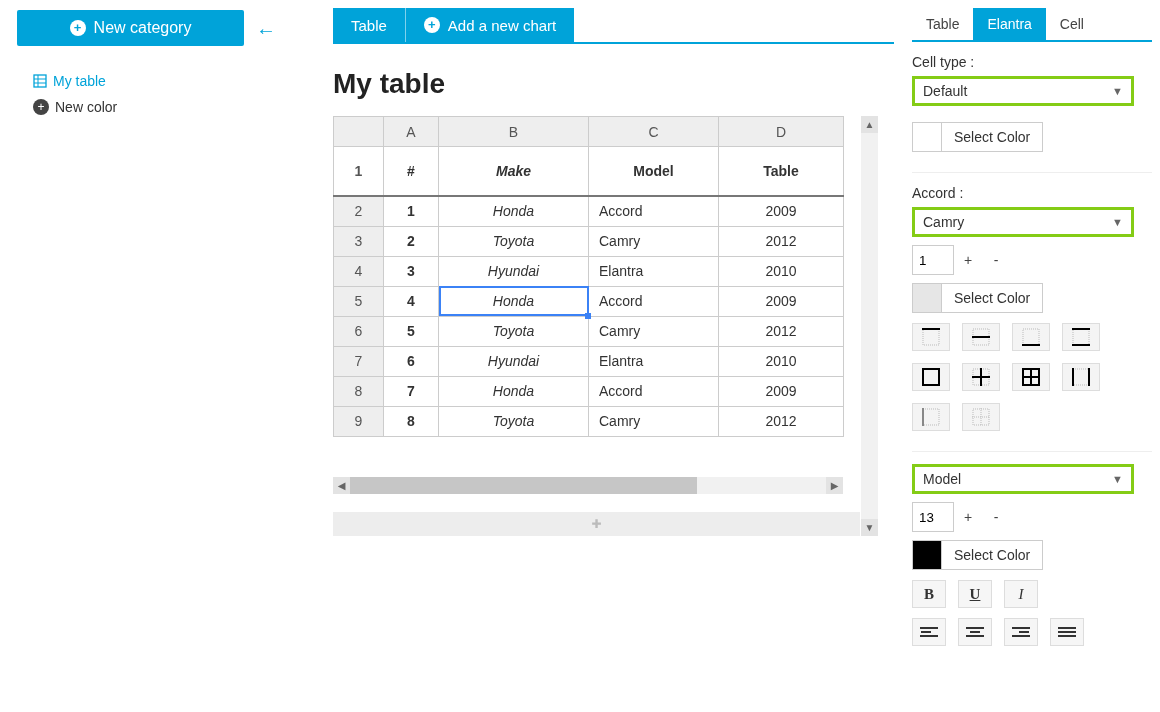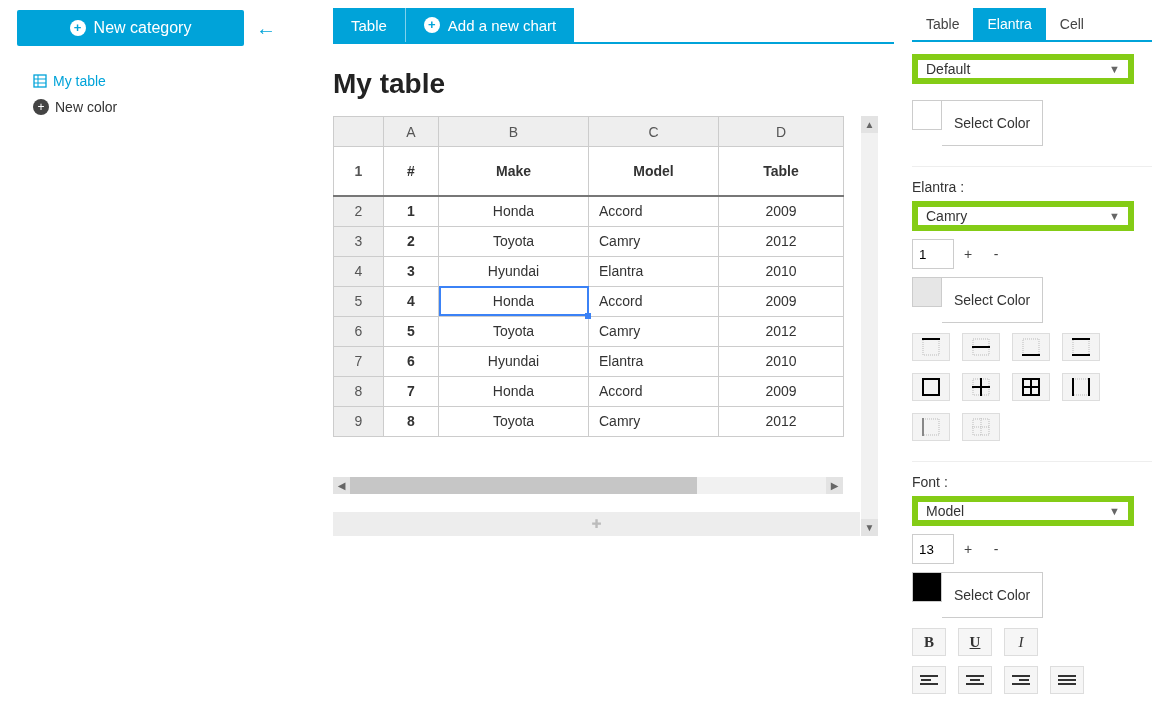--- a/index.html
+++ b/index.html
@@ -28,48 +28,48 @@
   .plus-circle-green{width:16px;height:16px;border-radius:50%;background:#fff;color:#00a3d9;font-weight:700;font-size:13px;line-height:16px;text-align:center;}
   .title{margin:24px 0 16px 0;font-size:28px;font-weight:700;color:#222;}
   .sheet-wrap{position:relative;width:527px;}
   .sheet{border:1px solid #ccc;border-collapse:collapse;table-layout:fixed;width:510px;}
   .sheet th,.sheet td{border:1px solid #ccc;height:30px;font-size:14px;padding:0 6px;}
   .sheet thead th{background:#eee;color:#555;font-weight:400;text-align:center;}
   .sheet .rowhdr{background:#eee;color:#555;text-align:center;width:50px;font-weight:400;}
   .sheet .corner{background:#eee;width:50px;}
   .sheet .num{font-weight:700;text-align:center;width:55px;}
   .sheet tbody tr:first-child td{background:#fff;font-weight:700;border-bottom:2px solid #777;}
-  .sheet td.make{padding-left:30px;}
+  .sheet td.make{padding-left:30px;font-style:italic;}
   .sheet td.model{padding-left:10px;}
   .sheet td.year{text-align:center;}
   .sheet td.selected{outline:2px solid #3b82f6;outline-offset:-2px;position:relative;}
   .sheet td.selected::after{content:"";position:absolute;right:-3px;bottom:-3px;width:6px;height:6px;background:#3b82f6;}
   .vscroll{position:absolute;right:-18px;top:0;bottom:0;width:17px;background:#f1f1f1;display:flex;flex-direction:column;}
   .vscroll .arr{height:17px;background:#e3e3e3;display:flex;align-items:center;justify-content:center;font-size:10px;color:#666;}
   .vscroll .track{flex:1;}
   .hscroll{margin-top:40px;height:17px;width:510px;background:#f1f1f1;display:flex;}
   .hscroll .arr{width:17px;background:#e3e3e3;display:flex;align-items:center;justify-content:center;font-size:10px;color:#666;}
   .hscroll .track{flex:1;position:relative;}
   .hscroll .thumb{position:absolute;left:0;top:0;bottom:0;width:73%;background:#c6c6c6;}
   .add-bar{margin-top:18px;height:24px;width:527px;background:#ededed;display:flex;align-items:center;justify-content:center;color:#bbb;cursor:pointer;font-size:14px;}
   .add-plus-glyph{display:inline-block;font-size:12px;}
   
   .rpanel{width:248px;padding:8px 8px 0 0;flex:none;overflow:hidden;}
   .rtabs{display:flex;border-bottom:2px solid #00a3d9;height:34px;}
   .rtab{flex:none;padding:0 14px;display:flex;align-items:center;cursor:pointer;color:#444;}
   .rtab.active{background:#00a3d9;color:#fff;}
   .section{padding:12px 0 4px 0;}
   .lbl{display:block;margin-bottom:6px;color:#333;}
-  .select{width:222px;height:30px;border:6px solid #84cc16;background:#fff;padding:0 8px;position:relative;display:flex;align-items:center;justify-content:space-between;cursor:pointer;}
+  .select{width:222px;height:30px;border:3px solid #84cc16;background:#fff;padding:0 8px;position:relative;display:flex;align-items:center;justify-content:space-between;cursor:pointer;}
   .select .car{font-size:11px;color:#666;}
   .btnrow{display:flex;}
   .swatch{width:30px;height:30px;border:1px solid #ccc;background:#fff;}
   .swatch.black{background:#000;}
   .swatch.disabled{background:#e6e6e6;}
-  .selcolor{height:46px;border:1px solid #ccc;border-left:none;padding:4px 12px;background:#fff;display:flex;align-items:center;cursor:pointer;}
+  .selcolor{height:30px;border:1px solid #ccc;border-left:none;padding:4px 12px;background:#fff;display:flex;align-items:center;cursor:pointer;}
   .stepper{display:flex;align-items:center;gap:0;margin-top:8px;}
   .stepper input{width:42px;height:30px;border:1px solid #ccc;text-align:left;padding:0 6px;}
   .stepbtn{width:28px;height:30px;display:flex;align-items:center;justify-content:center;cursor:pointer;color:#444;}
   .bordergrid{margin-top:10px;display:grid;grid-template-columns:repeat(4,38px);gap:12px;}
   .bbtn{width:38px;height:28px;border:1px solid #ddd;background:#f4f4f4;display:flex;align-items:center;justify-content:center;cursor:pointer;}
   .bicon{width:18px;height:18px;}
   .divider{border-top:1px solid #eee;margin:16px 0 0;}
   .txtbtns{display:flex;gap:12px;margin-top:10px;}
   .tbtn{width:34px;height:28px;border:1px solid #ddd;background:#f6f6f6;display:flex;align-items:center;justify-content:center;font-family:Georgia,serif;font-size:15px;font-weight:700;cursor:pointer;}
   .tbtn.u{text-decoration:underline;}
@@ -235,39 +235,40 @@
           </div>
       <div class="rtab active">
             <span>Elantra</span>
           </div>
       <div class="rtab">
             <span>Cell</span>
           </div>
     </div>
 
     <div class="section">
+      <label class="lbl">Cell type :</label>
       <div class="select">
         <span>Default</span>
         <span class="car">▼</span>
       </div>
     </div>
 
     <div class="section">
       <div class="btnrow">
         <div class="swatch"></div>
         <div class="selcolor">
               <span>Select Color</span>
             </div>
       </div>
     </div>
 
     <div class="divider"></div>
 
     <div class="section">
-      <label class="lbl">Elantra :</label>
+      <label class="lbl">Accord :</label>
       <div class="select">
         <span>Camry</span>
         <span class="car">▼</span>
       </div>
       <div class="stepper">
         <input type="text" value="1" style="">
         <div class="stepbtn">+</div>
         <div class="stepbtn">-</div>
       </div>
       <div class="btnrow" style="margin-top:8px;">
@@ -340,21 +341,20 @@
                 <line x1="9" y1="0" x2="9" y2="18" stroke="#bbb" stroke-dasharray="1 1"></line>
                 <line x1="0" y1="9" x2="18" y2="9" stroke="#bbb" stroke-dasharray="1 1"></line>
               </svg>
             </div>
       </div>
     </div>
 
     <div class="divider"></div>
 
     <div class="section">
-      <label class="lbl">Font :</label>
       <div class="select">
         <span>Model</span>
         <span class="car">▼</span>
       </div>
       <div class="stepper">
         <input type="text" value="13" style="">
         <div class="stepbtn">+</div>
         <div class="stepbtn">-</div>
       </div>
       <div class="btnrow" style="margin-top:8px;">

